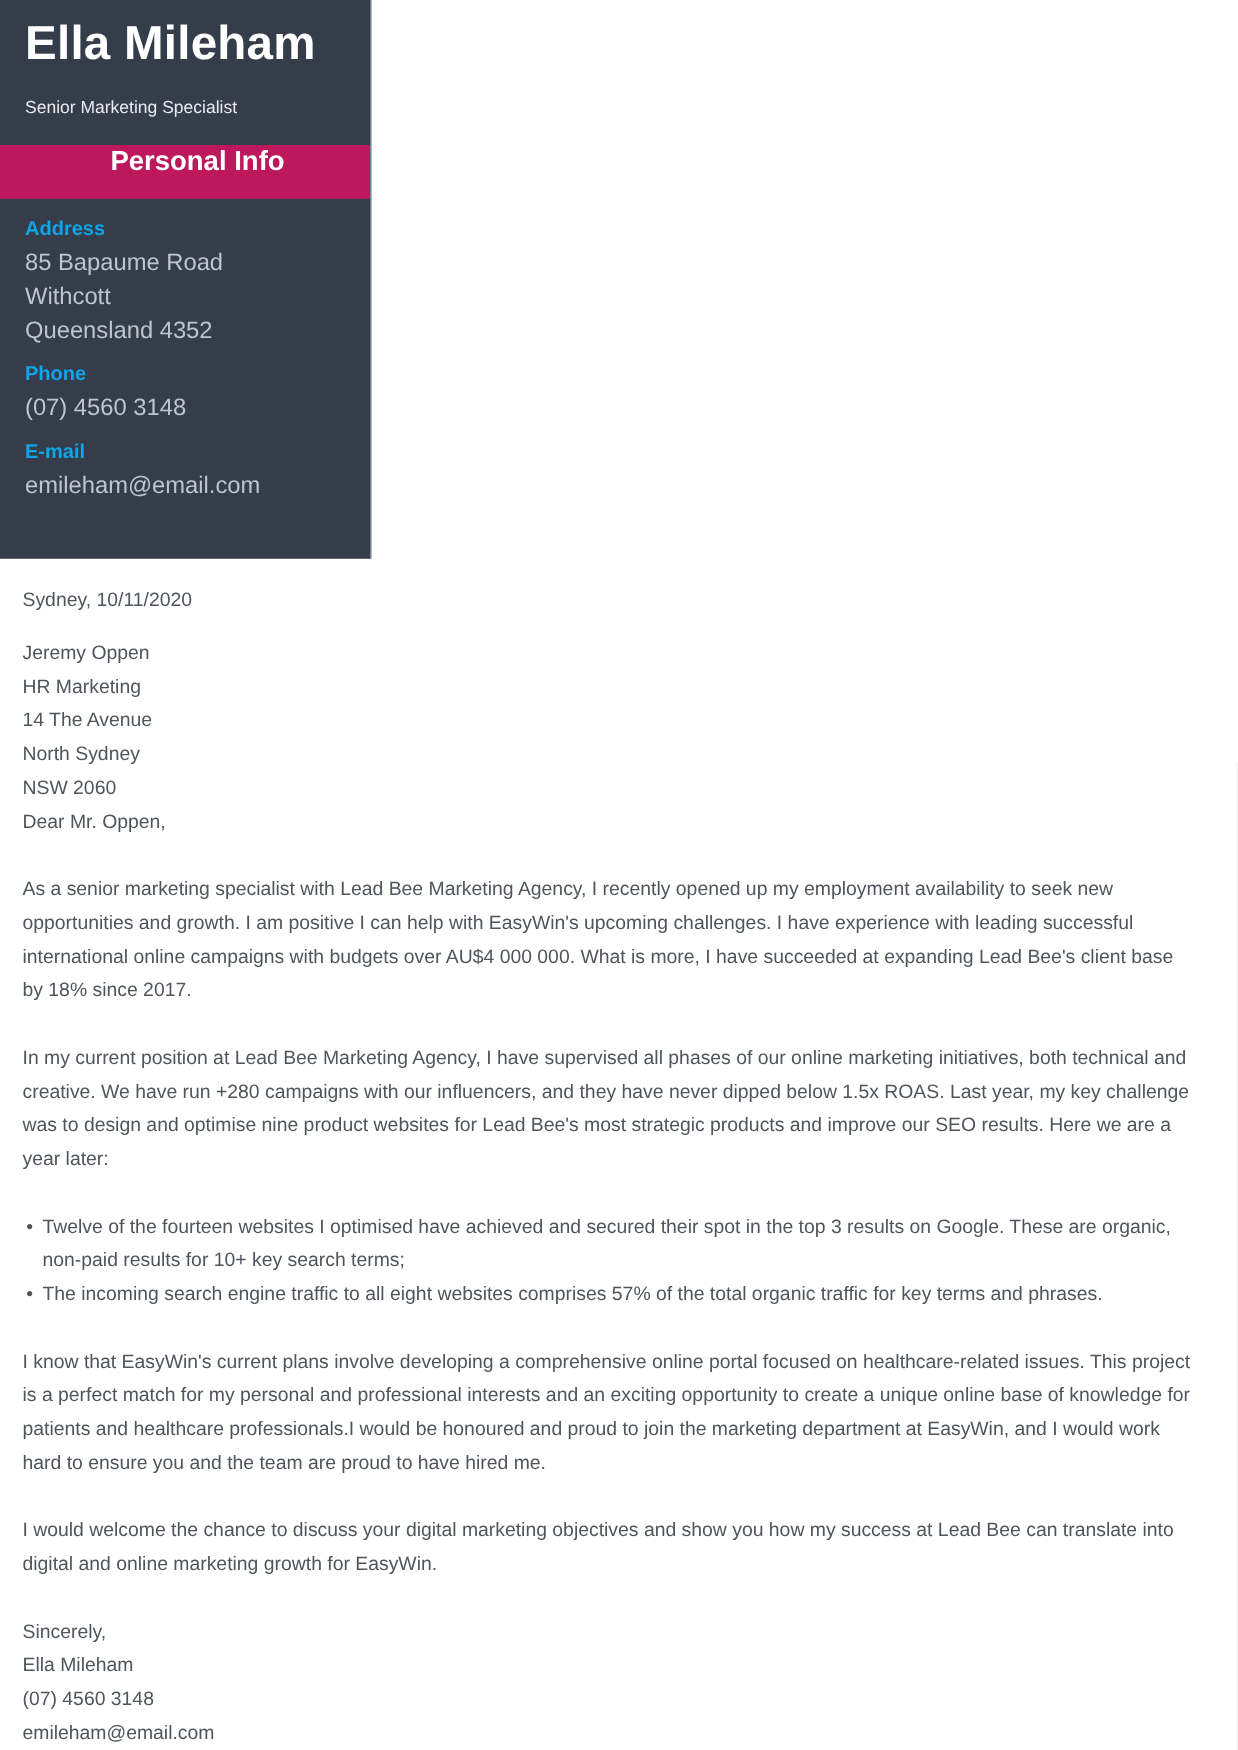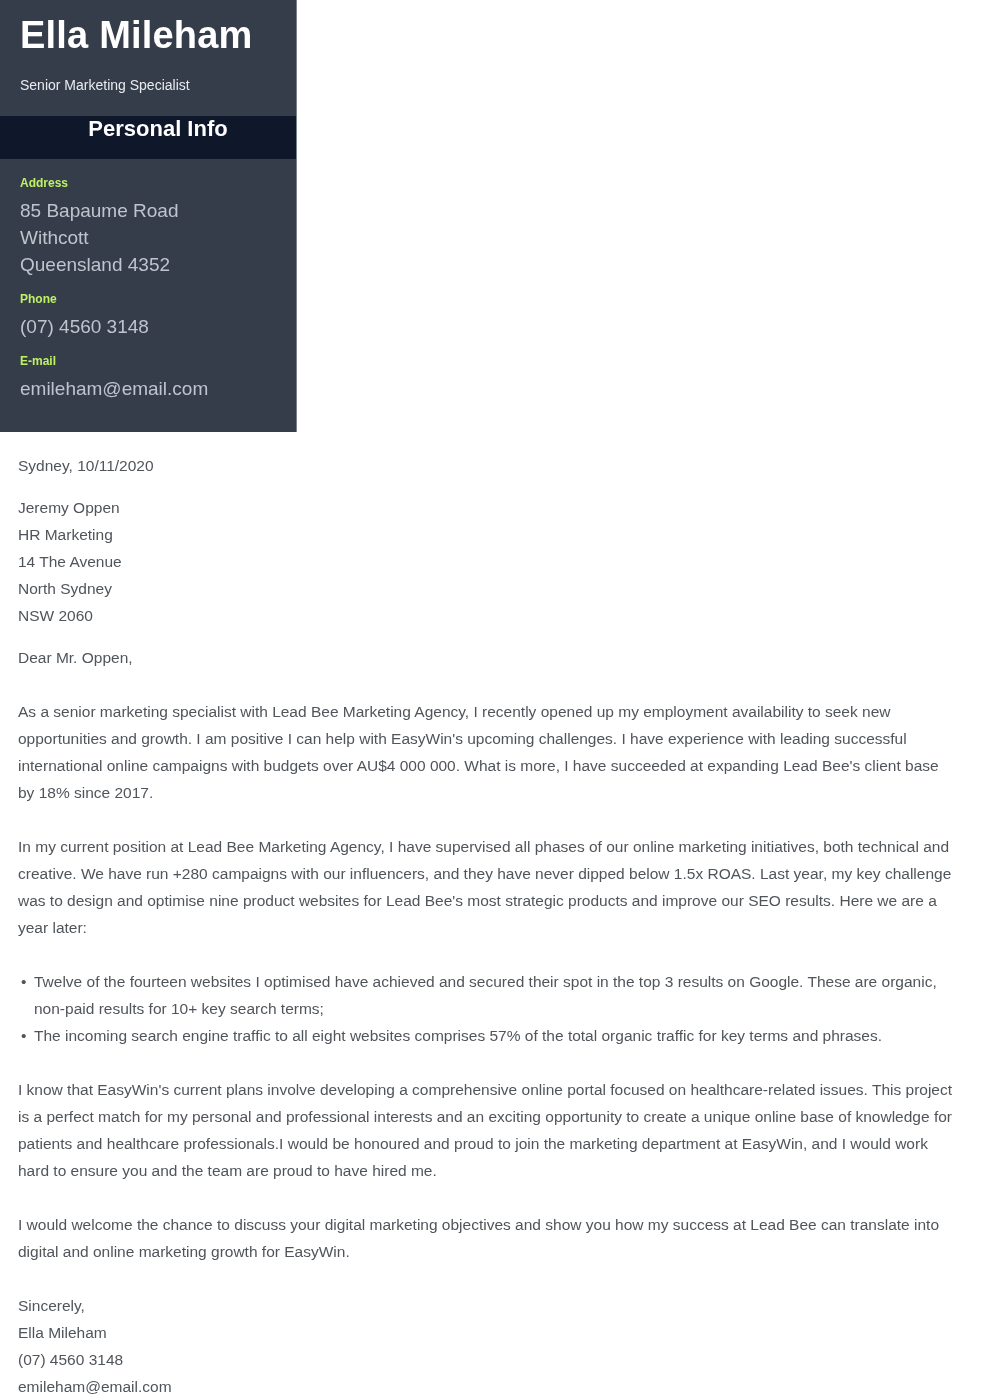--- a/index.html
+++ b/index.html
@@ -36,55 +36,55 @@
   .job-title {
     margin-top: 16px;
     font-size: 14px;
     line-height: 27px;
     font-weight: 400;
     color: #e9ebef;
   }
   .band {
     margin-top: 17px;
     height: 43px;
-    background: #0f172a;
+    background: #be185d;
     display: flex;
     align-items: center;
     padding-left: 20px;
   }
   .band span {
     font-size: 22px;
     font-weight: 700;
     color: #ffffff;
   }
   .fields { padding: 11px 20px 0 20px; }
   .field { margin-top: 8px; }
   .field:first-child { margin-top: 0; }
   .field-label {
-    font-size: 12px;
+    font-size: 16px;
     line-height: 27px;
     font-weight: 700;
-    color: #bef264;
+    color: #0ea5e9;
   }
   .field-line {
     font-size: 19px;
     line-height: 27px;
     color: #bfc4cd;
   }
 
   
   .letter {
     flex: 1;
     padding: 20px 35px 0 18px;
     color: #50555b;
     font-size: 15.5px;
     line-height: 27px;
   }
   .date { margin-bottom: 15px; }
-  .recipient { margin-bottom: 15px; }
+  .recipient { }
   .letter p { margin-bottom: 27px; }
   .bullet-list {
     list-style: none;
     margin-bottom: 27px;
   }
   .bullet-list li {
     position: relative;
     padding-left: 16px;
   }
   .bullet-list li::before {

